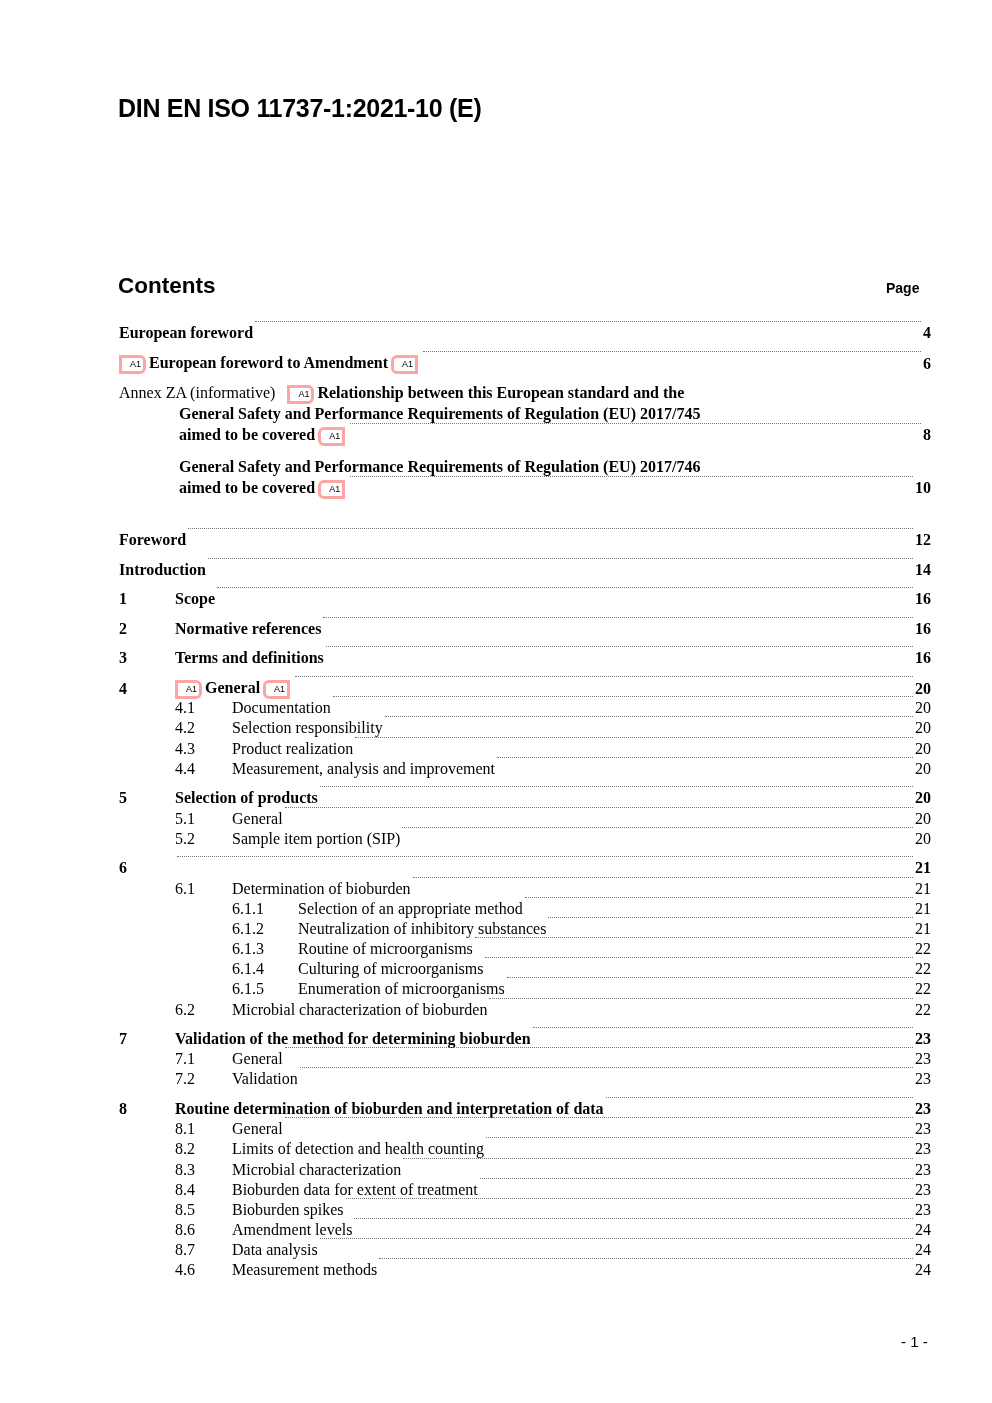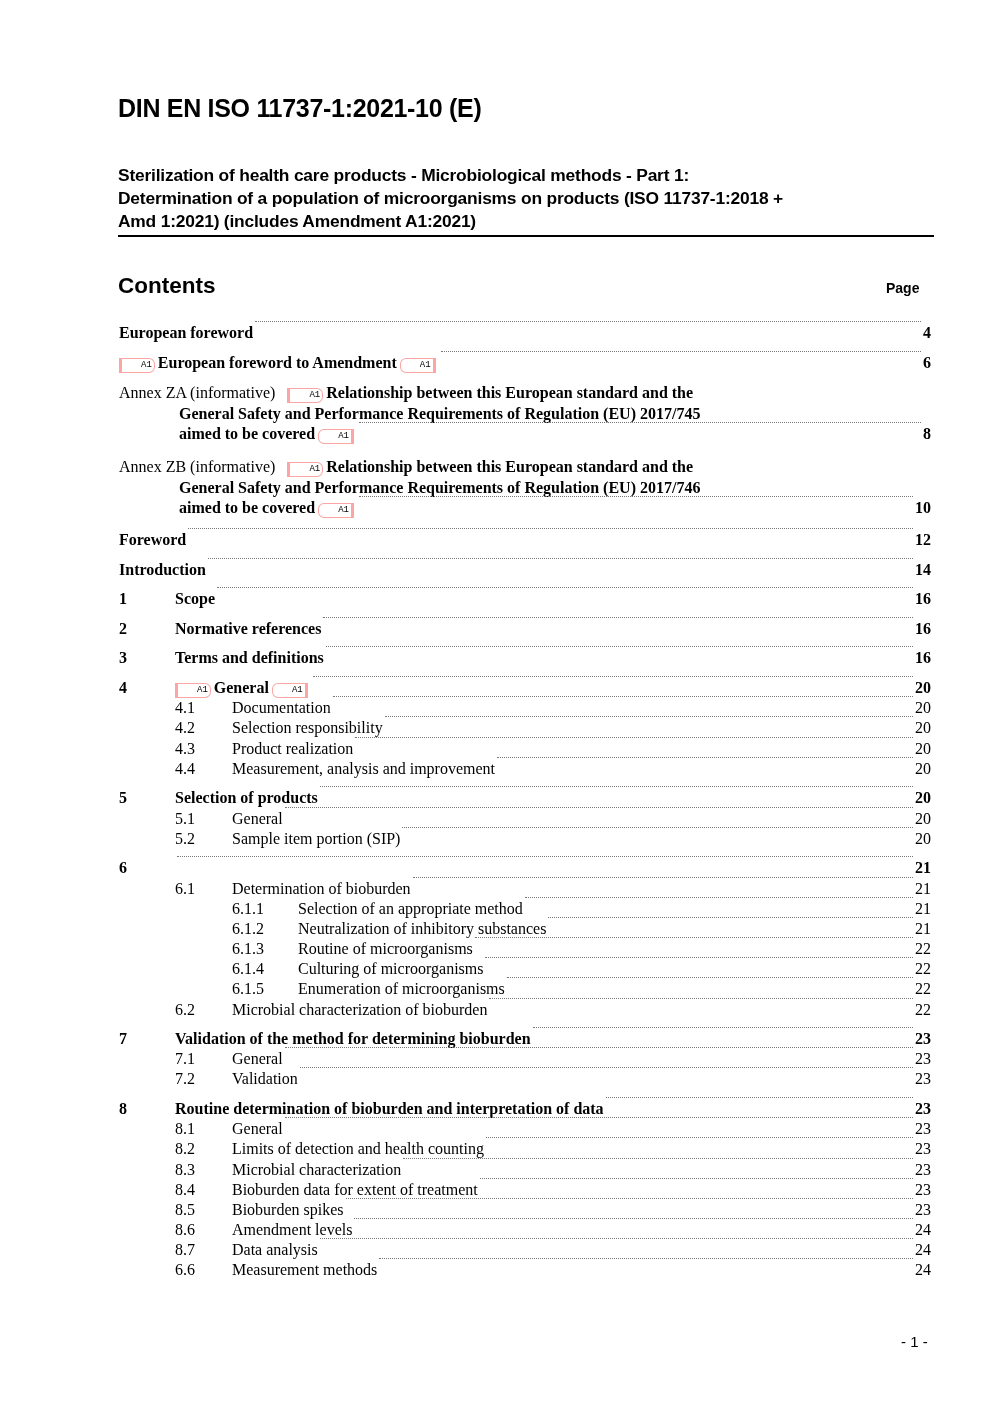--- a/index.html
+++ b/index.html
@@ -37,43 +37,38 @@
   .l3 .num { width: 66px; margin-left: 113px; }
   .title { flex: 0 0 auto; white-space: nowrap; }
   .leader {
     flex: 1 1 auto; margin: 0 2px; height: 1px; align-self: baseline;
     border-bottom: 1px dotted #777; transform: translateY(-3px);
   }
   .pg { flex: 0 0 auto; text-align: right; }
   .cont { padding-left: 60px; white-space: nowrap; }
   .plain { font-weight: normal; }
   .marker {
-    display: inline-block; font-family: Liberation Mono, monospace; font-weight: normal;
-    font-size: 9px; line-height: 12px; height: 13px; padding: 0 2px 0 19px; vertical-align: 1px;
-    border: 1px solid #fca5a5; margin: 0 3px;
+    display: inline-block; font-family: Liberation Sans, sans-serif; font-weight: normal;
+    font-size: 9px; line-height: 12px; height: 13px; padding: 0 2px 0 8px; vertical-align: 1px;
+    border: 3px solid #fca5a5; margin: 0 3px;
   }
   .marker.start { border-left-width: 3px; border-radius: 0 6px 6px 0; }
   .marker.end { border-right-width: 3px; border-radius: 6px 0 0 6px; }
   .footer-page {
     position: absolute; left: 901px; top: 1333px;
     font-family: "Liberation Sans", sans-serif; font-size: 15px;
   }
 </style>
 </head>
 <body>
 
 <div class="page">
 
   <h1 class="doc-title">DIN EN ISO 11737-1:2021-10 (E)</h1>
 
-  <div class="subtitle">
-    <div>Sterilization of health care products - Microbiological methods - Part 1:</div>
-    <div>Determination of a population of microorganisms on products (ISO 11737-1:2018 +</div>
-    <div>Amd 1:2021) (includes Amendment A1:2021)</div>
-  </div>
 
   <h2 class="contents-heading">Contents</h2>
   <div class="page-label">Page</div>
 
   <div class="toc">
 
     <div class="toc-entry bold" style="top:323px">
       <div class="row">
         <span class="title">European foreword</span>
         <span class="leader"></span>
@@ -102,26 +97,20 @@
       <div class="row">
         <span class="title cont">
           <span>aimed to be covered</span><span class="marker end">A1</span>
         </span>
         <span class="leader"></span>
         <span class="pg">8</span>
       </div>
     </div>
 
     <div class="toc-entry bold" style="top:457px">
-      <div class="row">
-        <span class="title">
-          <span class="plain">Annex ZB (informative)</span>
-          <span class="marker start" style="margin-left:8px">A1</span><span>Relationship between this European standard and the</span>
-        </span>
-      </div>
       <div class="cont">General Safety and Performance Requirements of Regulation (EU) 2017/746</div>
       <div class="row">
         <span class="title cont">
           <span>aimed to be covered</span><span class="marker end">A1</span>
         </span>
         <span class="leader"></span>
         <span class="pg">10</span>
       </div>
     </div>
 
@@ -385,21 +374,21 @@
     <div class="toc-entry l2" style="top:1240px">
       <div class="row">
         <span class="num">8.7</span>
         <span class="title">Data analysis</span>
         <span class="leader"></span>
         <span class="pg">24</span>
       </div>
     </div>
     <div class="toc-entry l2" style="top:1260px">
       <div class="row">
-        <span class="num">6.6</span>
+        <span class="num">4.6</span>
         <span class="title">Measurement methods</span>
         <span class="leader"></span>
         <span class="pg">24</span>
       </div>
     </div>
 
   </div>
 
   <div class="footer-page">- 1 -</div>
 </div>

